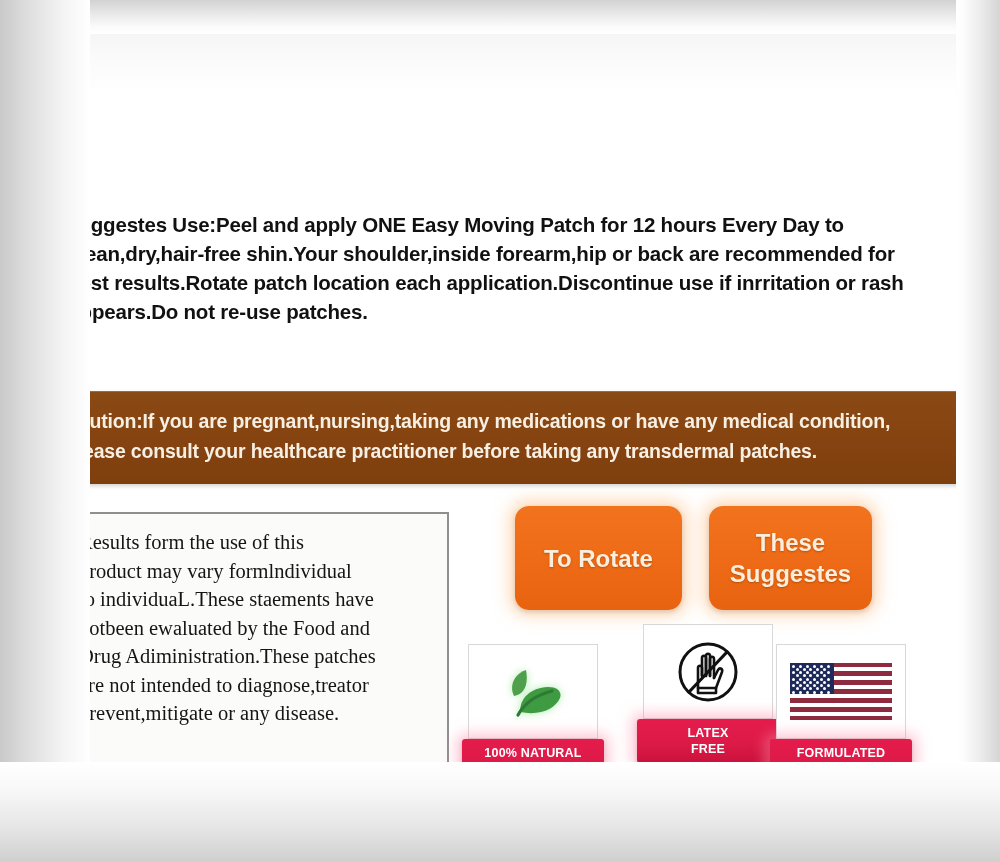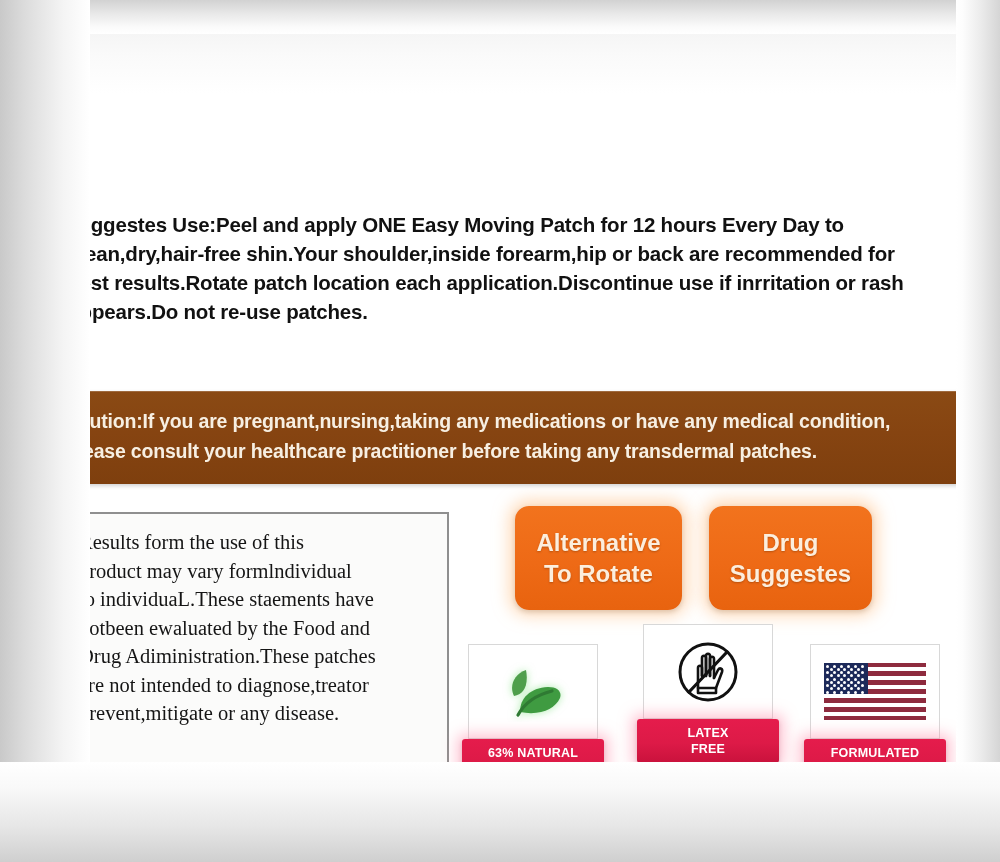--- a/index.html
+++ b/index.html
@@ -125,21 +125,21 @@
   #badge-vegan{left:684px;top:482px;width:163px;height:104px;}
   .claim-badge .ln{display:block;white-space:nowrap;}
 
   
   .cert{
     position:absolute;
     width:130px;
   }
   #cert-natural{left:443px;top:620px;}
   #cert-latex{left:618px;top:600px;}
-  #cert-usa{left:785px;top:620px;}
+  #cert-usa{left:751px;top:620px;}
 
   .cert-card{
     position:relative;
     width:130px;height:95px;
     background:#ffffff;
     border:1px solid #d8d8d8;
     box-sizing:border-box;
     display:flex;align-items:center;justify-content:center;
   }
   .cert-banner{
@@ -196,40 +196,39 @@
         <span class="ln">to individuaL.These staements have</span>
         <span class="ln"> notbeen ewaluated by the Food and</span>
         <span class="ln">Drug Adiministration.These patches</span>
         <span class="ln">are not intended to diagnose,treator</span>
         <span class="ln">prevent,mitigate or any disease.</span>
       </div>
       <div id="ghost-text"></div>
     </div>
 
     <div class="claim-badge" id="badge-alt-pills">
-      <span class="ln">Alternative</span>
       <span class="ln">To Rotate</span>
     </div>
     <div class="claim-badge" id="badge-vegan">
-      <span class="ln">Drug</span>
+      <span class="ln">These</span>
       <span class="ln">Suggestes</span>
     </div>
 
     <div class="cert" id="cert-natural">
       <div class="cert-card">
         <svg width="74" height="60" viewBox="0 0 74 60">
           <g style="filter:drop-shadow(0 0 4px rgba(110,220,110,.55))">
             <path d="M30 8 C18 12 13 24 18 34 C27 33 33 24 30 8 Z" fill="#4f9f4c"></path>
             <path d="M24 50 C24 36 34 26 52 25 C62 25 66 30 64 36 C59 47 44 54 24 50 Z" fill="#3f9b41"></path>
             <path d="M22 53 C28 42 40 33 56 29" stroke="#2f7a33" stroke-width="3.2" fill="none" stroke-linecap="round"></path>
           </g>
         </svg>
       </div>
       <div class="cert-banner">
-        <span class="ln">63% NATURAL</span>
+        <span class="ln">100% NATURAL</span>
         <span class="ln">INGREDIENTS</span>
       </div>
     </div>
 
     <div class="cert" id="cert-latex">
       <div class="cert-card">
         <svg width="70" height="68" viewBox="0 0 70 68">
           <circle cx="35" cy="34" r="28" fill="none" stroke="#111" stroke-width="3"></circle>
           <g fill="none" stroke="#111" stroke-width="2.6" stroke-linejoin="round" stroke-linecap="round">
             <path d="M25 50 L25 30 C25 27 29 27 29 30 L29 38"></path>

